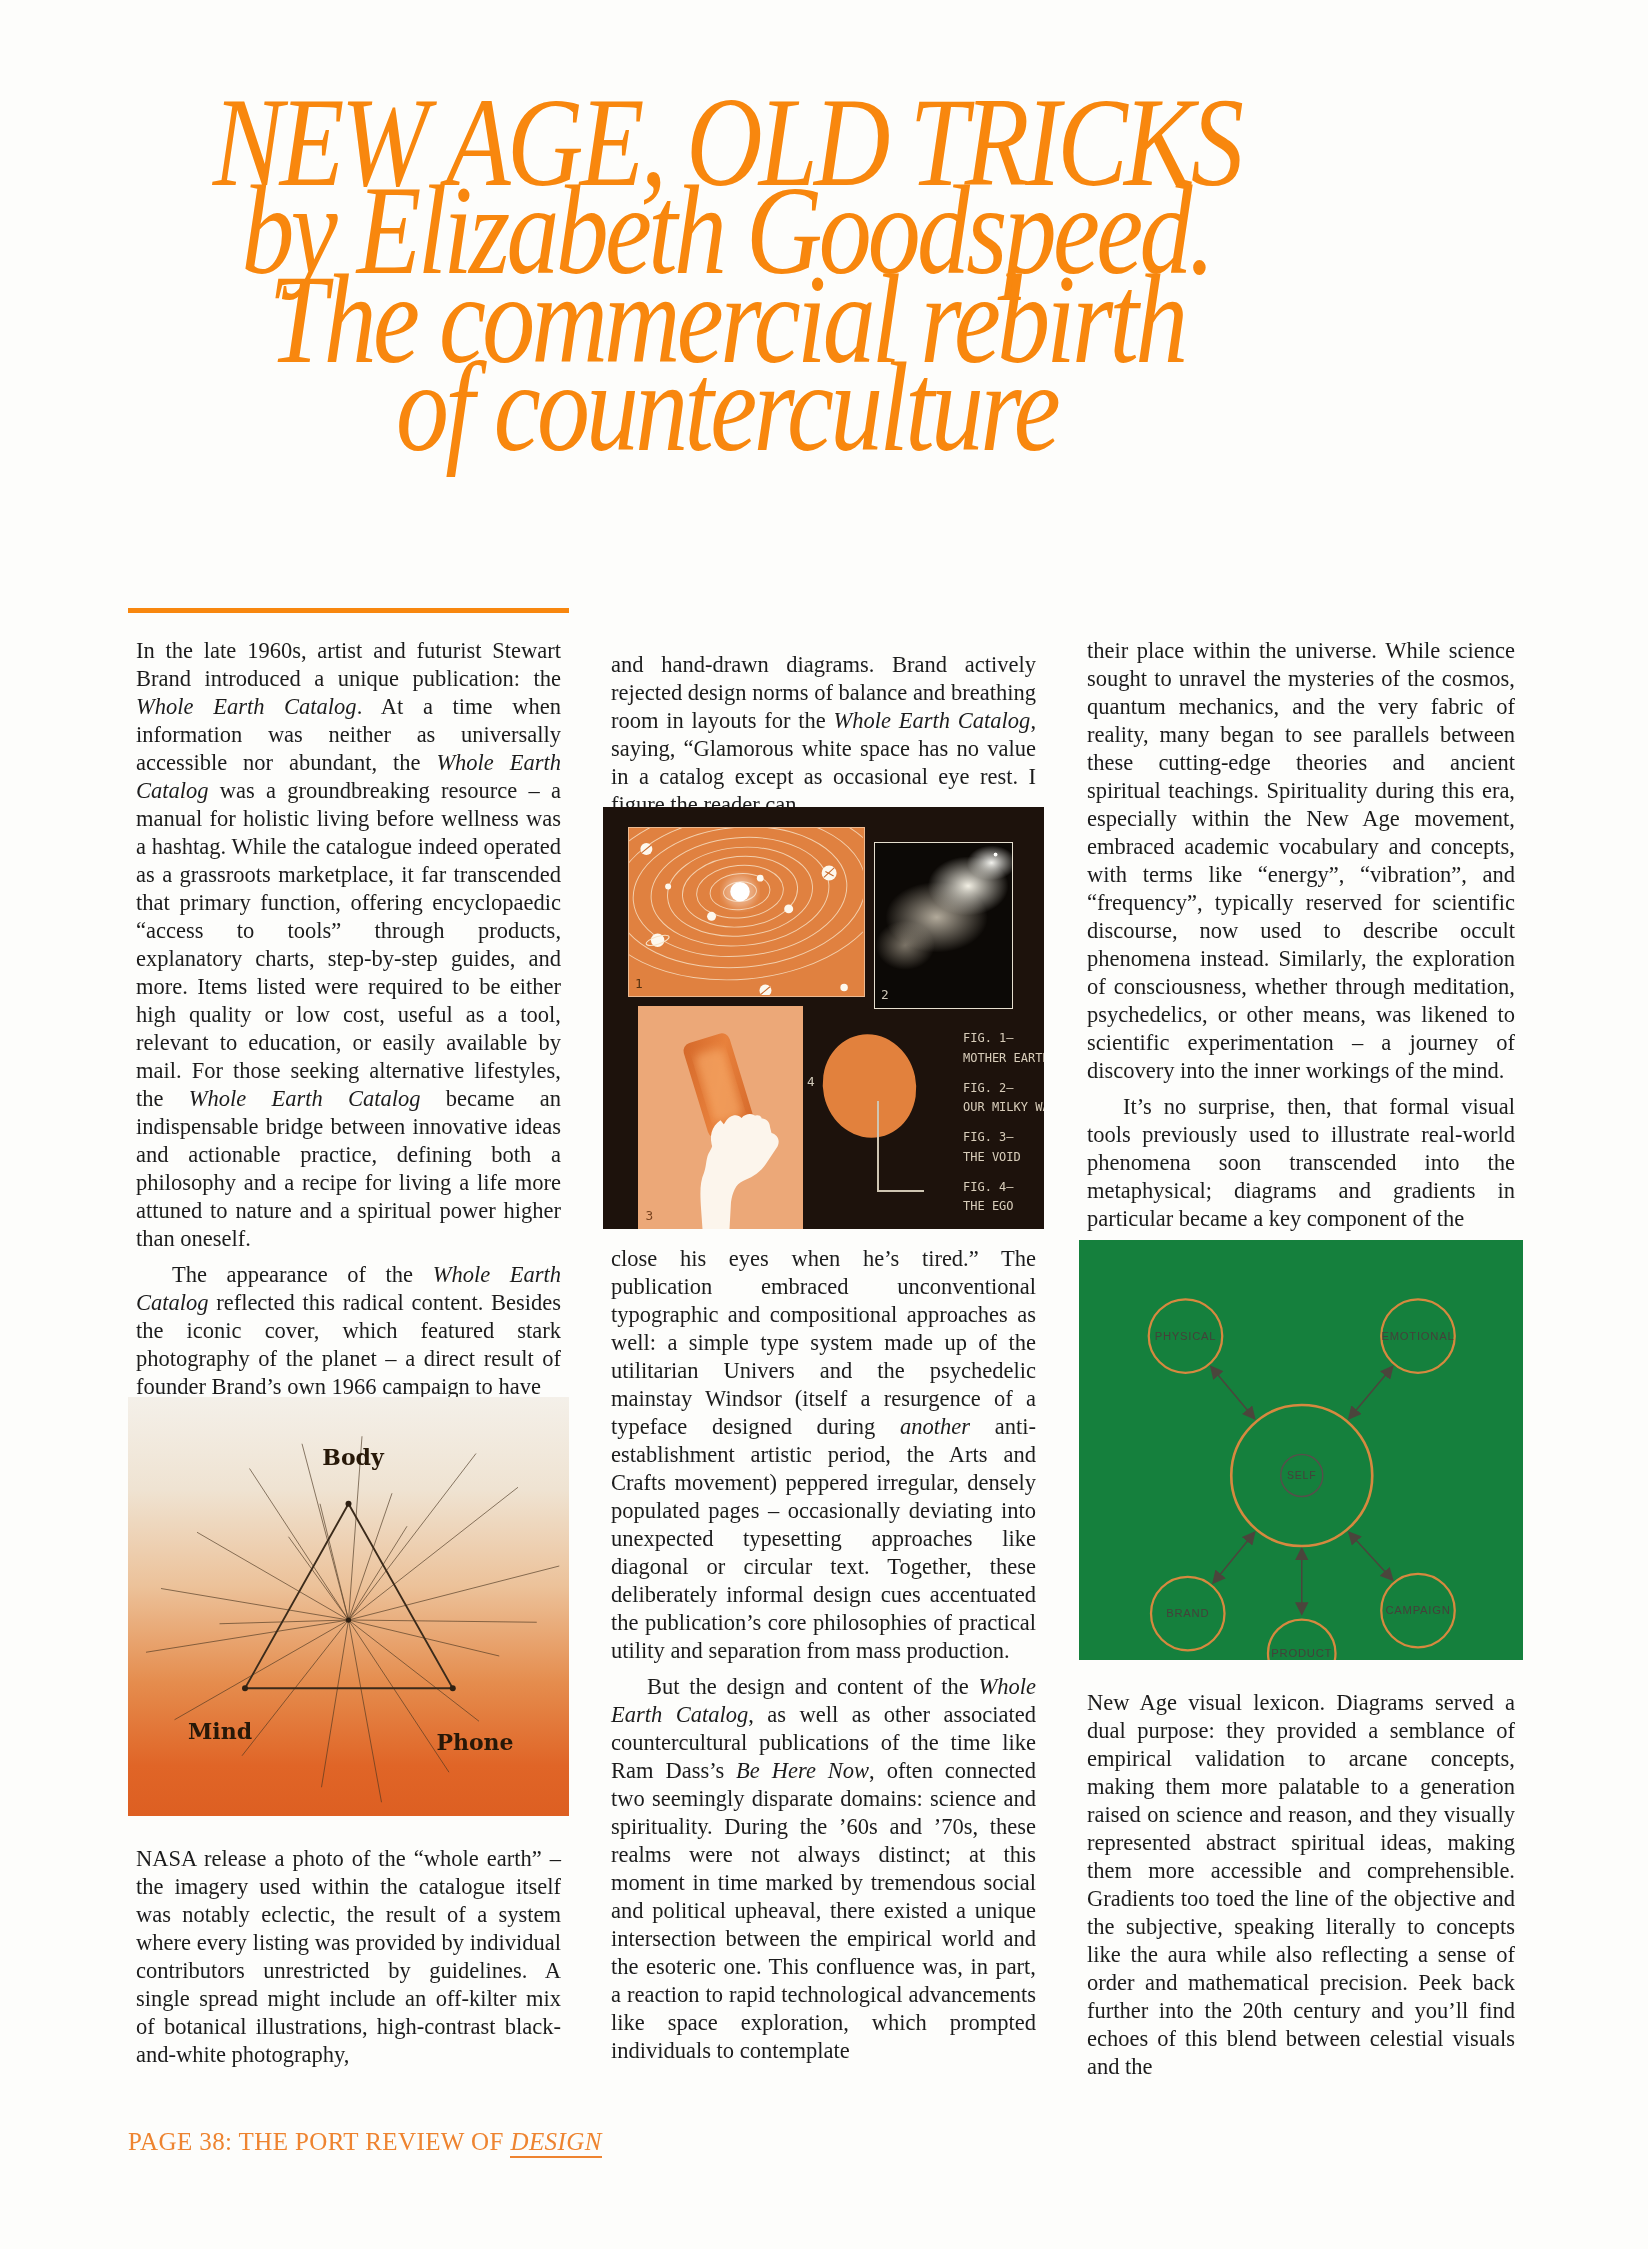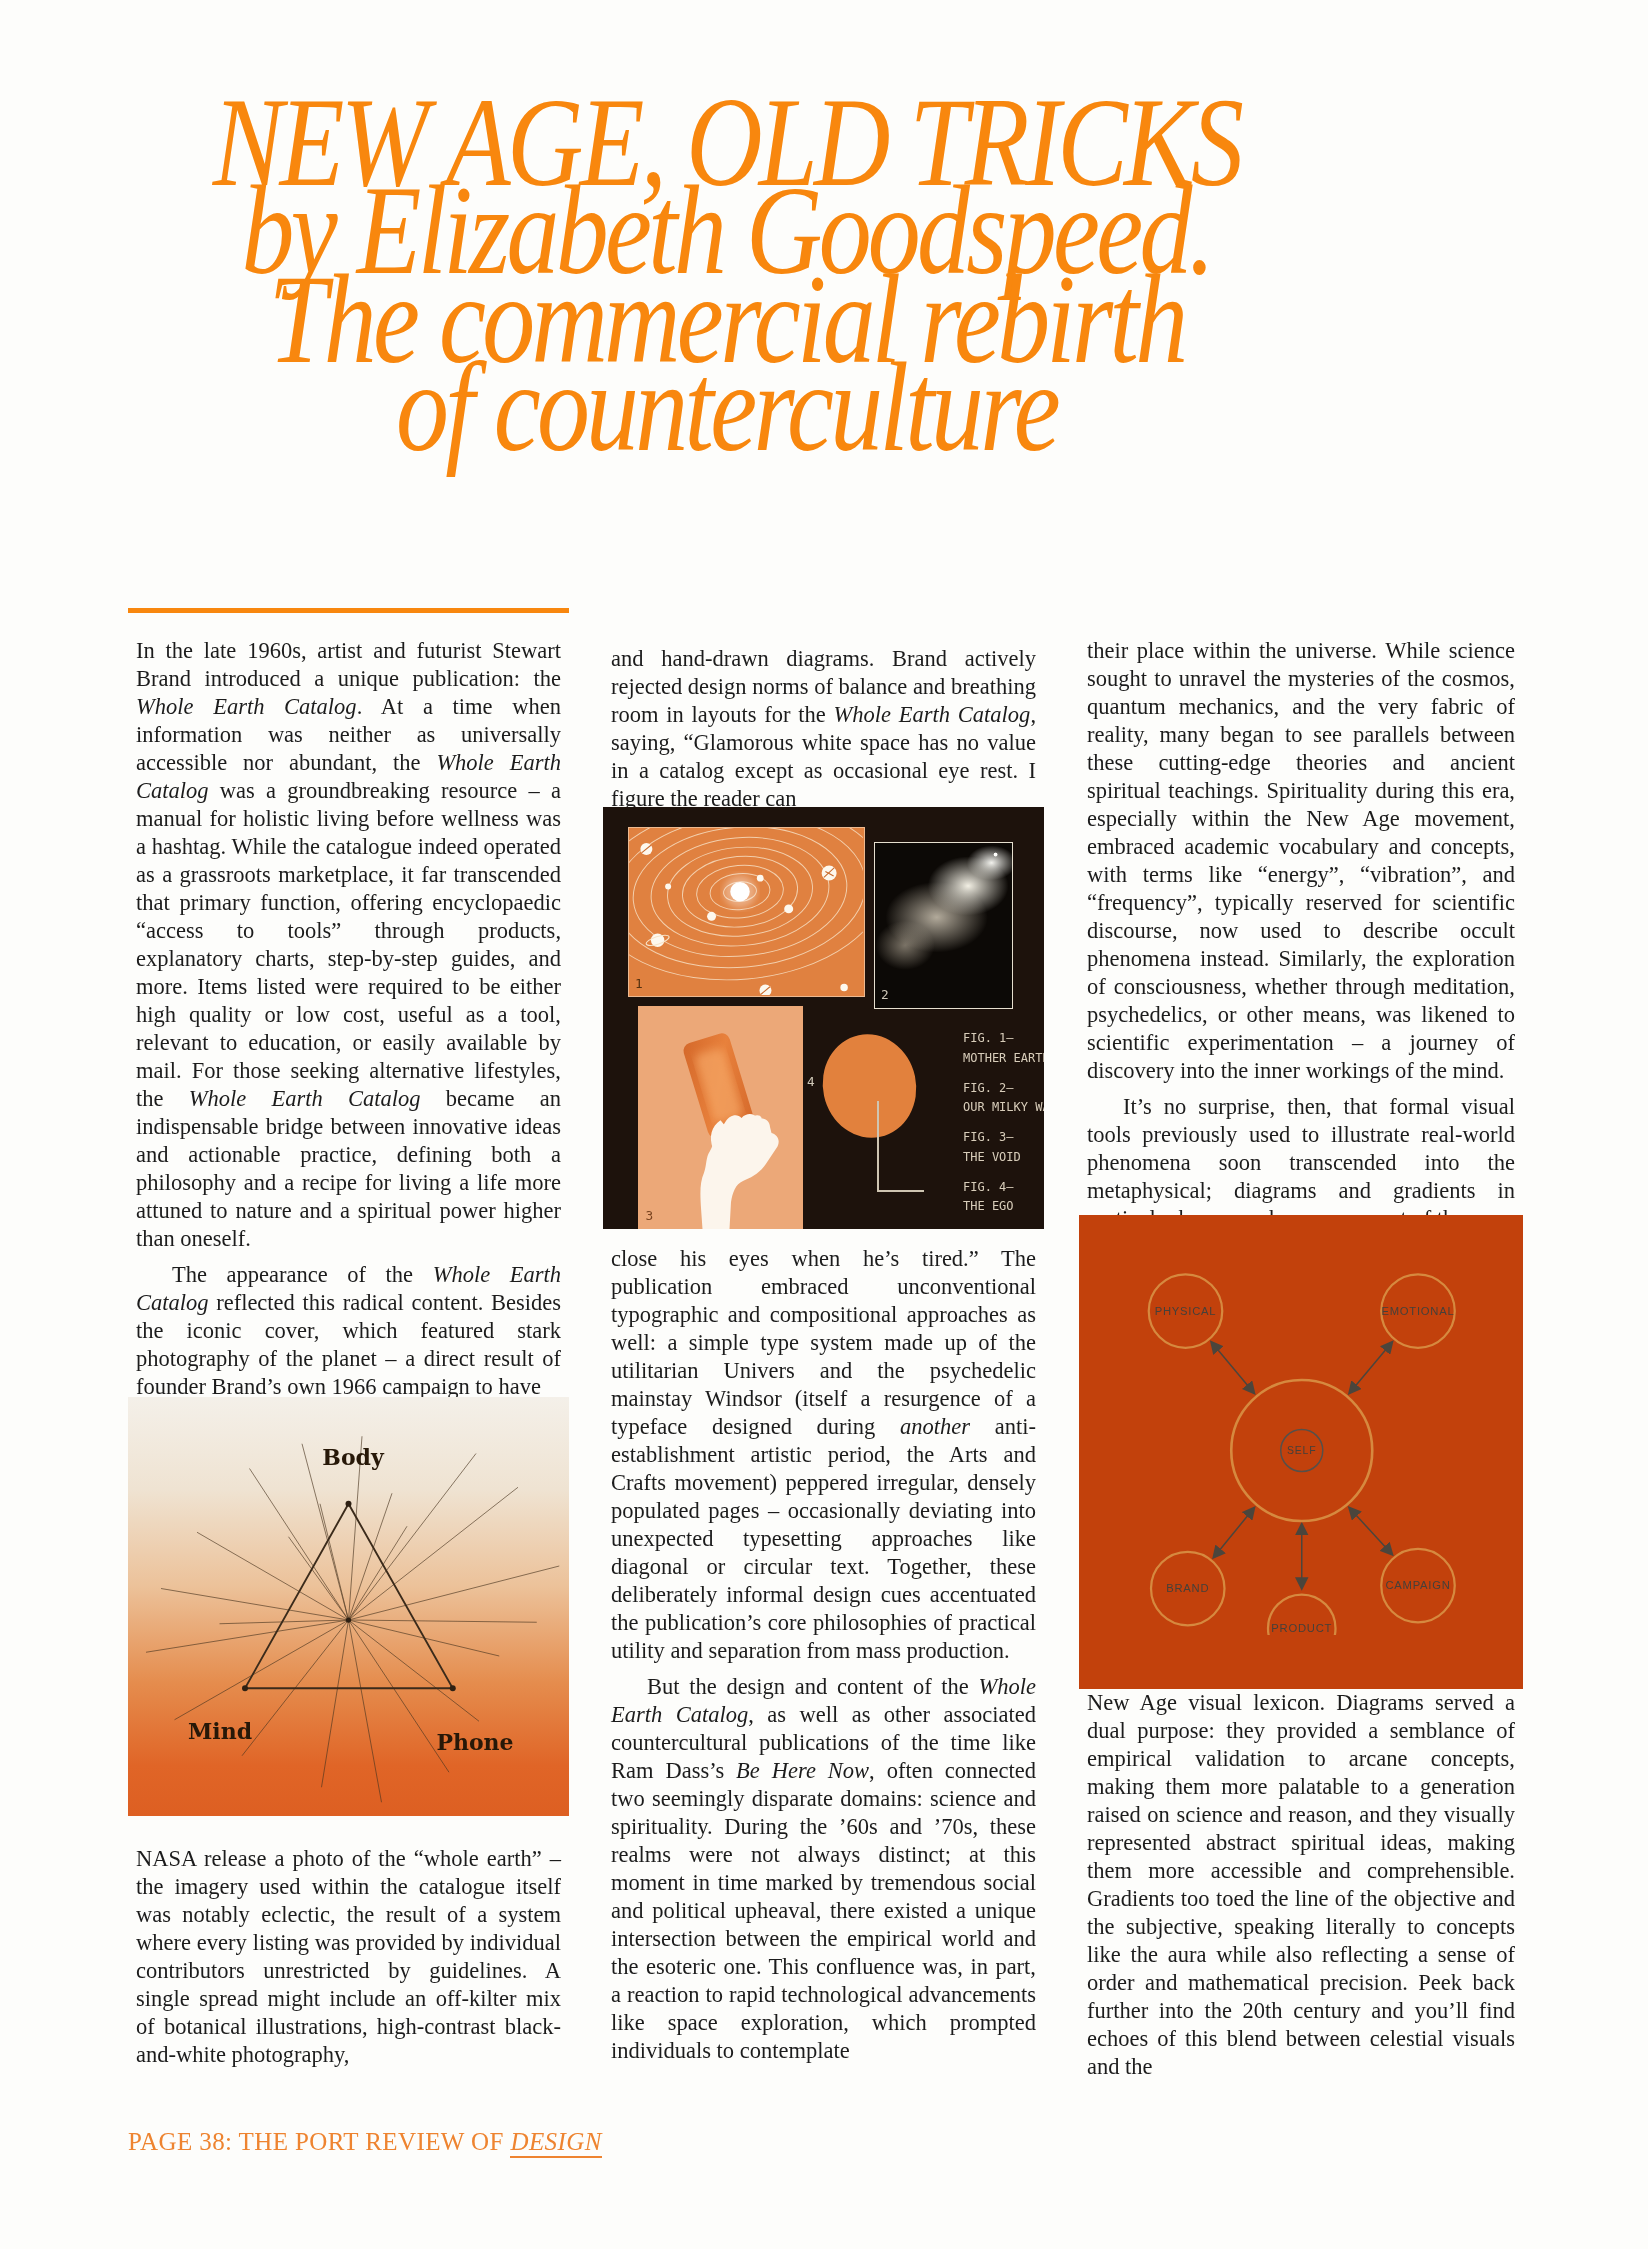--- a/index.html
+++ b/index.html
@@ -55,22 +55,22 @@
 
   
   .fig-triangle{position:absolute;left:0;top:768px;width:441px;height:419px;
       background:linear-gradient(180deg,#F4F0E9 0%,#EFE3D2 22%,#ECC29A 45%,#E58D4E 68%,#E06527 88%,#DD5F22 100%);
       overflow:hidden;}
   .tri-label{position:absolute;font-family:"DejaVu Serif",serif;font-weight:bold;
       font-size:22px;color:#271808;transform:translateX(-50%);}
   .tri-top{left:225px;top:47px;} .tri-left{left:92px;top:321px;} .tri-right{left:347px;top:332px;}
 
   
-  .fig-diagram{position:absolute;left:0;top:586px;width:444px;height:474px;
-      background:#c2410c;overflow:hidden;}
+  .fig-diagram{position:absolute;left:0;top:611px;width:444px;height:420px;
+      background:#15803d;overflow:hidden;}
   .diag-label{font-family:"Liberation Sans",sans-serif;font-size:15px;letter-spacing:1px;
       fill:#45403A;}
 
   
   .footer{position:absolute;left:128px;top:2128px;font-size:25px;color:#EE8430;
       font-family:"Liberation Serif",serif;letter-spacing:0.4px;}
   .footer i{border-bottom:2.3px solid #EE8430;padding-bottom:0.8px;margin-top:20px;}
 </style>
 </head>
 <body>
@@ -126,21 +126,21 @@
     <div class="tri-label tri-left">Mind</div>
     <div class="tri-label tri-right">Phone</div>
   </div>
 
   <div class="tblock" style="top:1208px;">
     <p class="para"><span>NASA release a photo of the “whole earth” – the imagery used within the catalogue itself was notably eclectic, the result of a system where every listing was provided by individual contributors unrestricted by guidelines. A single spread might include an off-kilter mix of botanical illustrations, high-contrast black-and-white photography,</span></p>
   </div>
 </div>
 
 <div class="col col2">
-  <div class="tblock" style="top:8px;">
+  <div class="tblock" style="top:14px;">
     <p class="para"><span>and hand-drawn diagrams. Brand actively rejected design norms of balance and breathing room in layouts for the </span><i>Whole Earth Catalog</i><span>, saying, “Glamorous white space has no value in a catalog except as occasional eye rest. I figure the reader can</span></p>
   </div>
 
   <div class="fig-collage">
 
     <div class="panel-solar">
       <svg width="234" height="167" viewBox="0 0 312 223">
         <defs>
           <clipPath id="solclip">
               <rect x="0" y="0" width="312" height="223"></rect>

